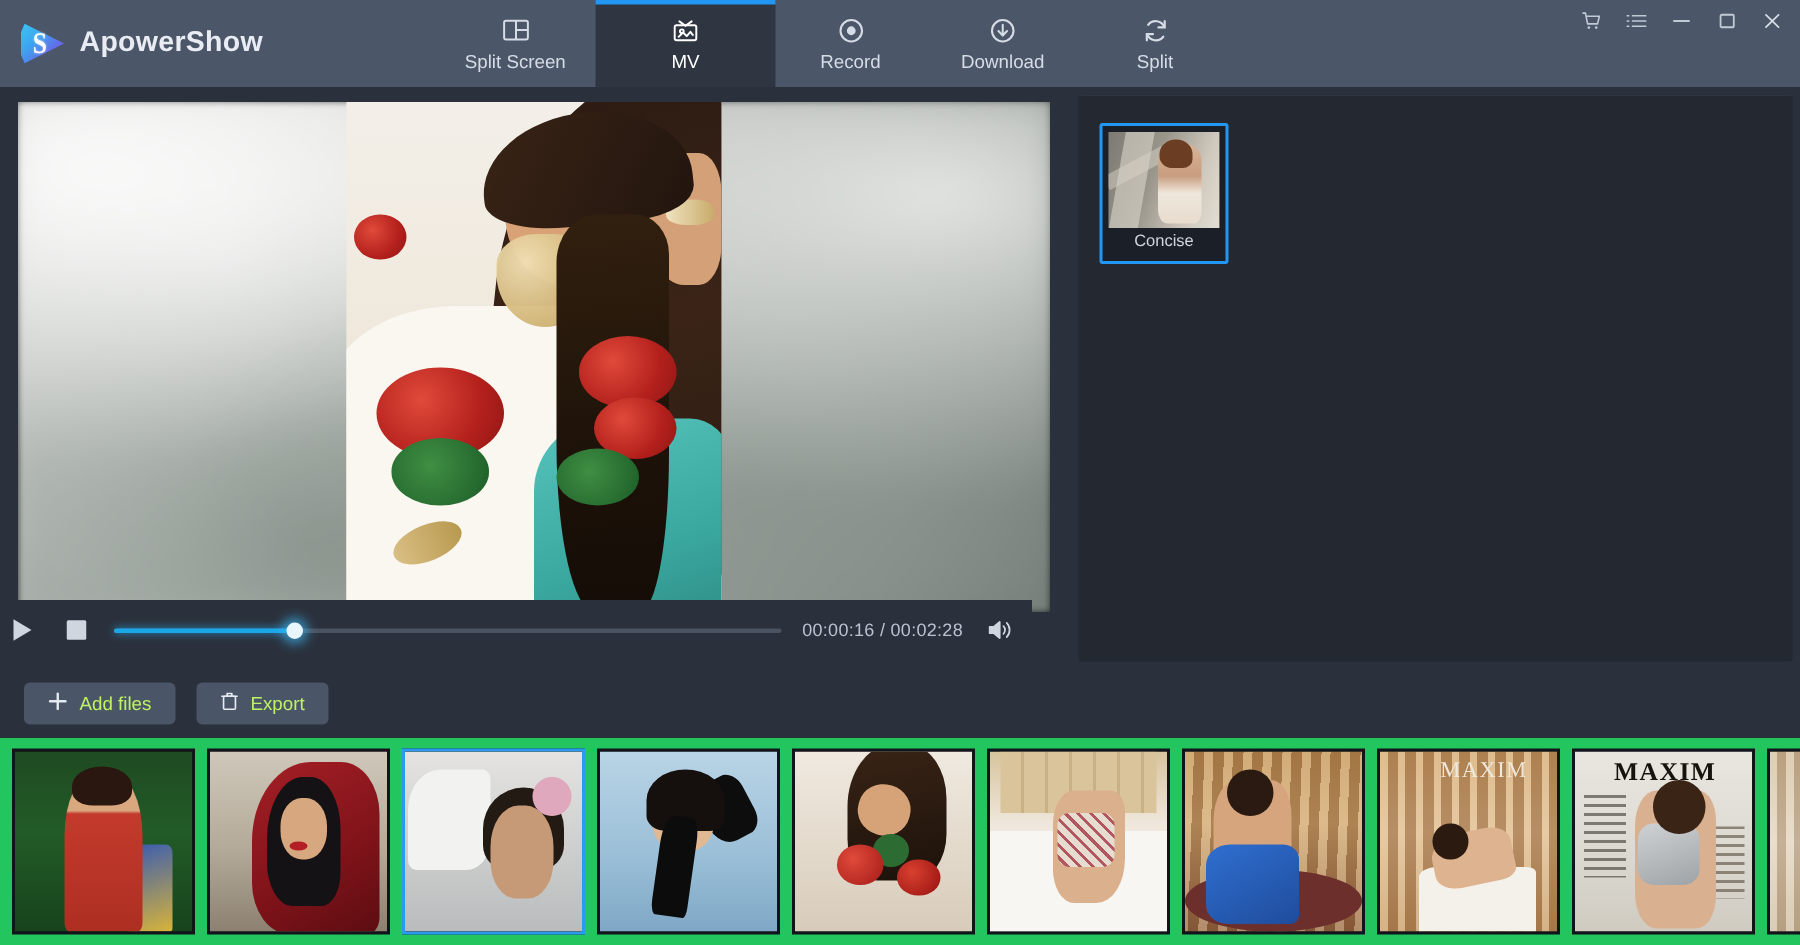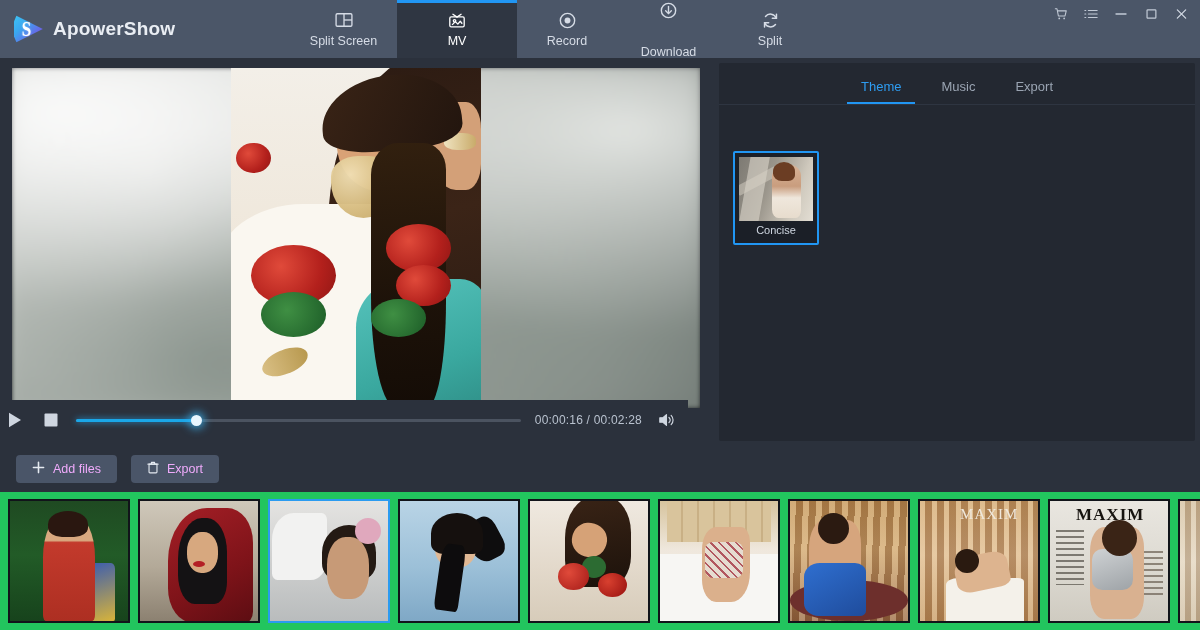--- a/index.html
+++ b/index.html
@@ -51,21 +51,21 @@
   }
   .navtab.active { background: #2f3642; color: #ffffff; }
   .navtab.active::before {
     content: ""; position: absolute; left: 0; right: 0; top: 0; height: 3px;
     background: #2196f3;
   }
   .navtab .ico { height: 20px; display: flex; align-items: center; }
   .navtab .lbl { line-height: 1; }
   .navtab:nth-child(2) { width: 120px; }
   .navtab:nth-child(3) { width: 100px; align-items: center; }
-  .navtab:nth-child(4) { width: 103px; justify-content: space-between; }
+  .navtab:nth-child(4) { width: 103px; }
   .navtab:nth-child(5) { width: 100px; }
 
   .wincontrols {
     margin-left: auto; display: flex; align-items: flex-start;
     gap: 0px; padding-right: 4px; padding-top: 1px;
   }
   .wc {
     width: 30px; height: 26px; display: flex; align-items: center; justify-content: center;
     cursor: pointer; color: #c2cad6;
   }
@@ -166,21 +166,21 @@
   }
   .timecode { font-size: 12px; color:#b9c2cf; white-space: nowrap; letter-spacing:.2px; }
   .volbtn { width:22px; height:22px; display:flex; align-items:center; justify-content:center; cursor:pointer; }
 
   
   .actions {
     position: absolute; left: 16px; top: 455px; display:flex; gap: 14px;
   }
   .abtn {
     height: 28px; padding: 0 16px; border-radius: 4px;
-    background: #4a5568; color:#f0abfc; font-size:12.5px;
+    background: #4a5568; color:#bef264; font-size:12.5px;
     display:flex; align-items:center; gap:8px; cursor:pointer; border: none;
     font-family:"Liberation Sans", sans-serif;
   }
 
   
   .rightpanel {
     position:absolute; left: 719px; top: 63px; width: 476px; height: 378px;
     background: #232831; border-radius: 2px;
   }
   .rtabs { display:flex; justify-content:center; gap: 40px; padding-top: 16px; }
@@ -189,21 +189,21 @@
   }
   .rtab.active { color:#2e9cf0; }
   .rtab.active::after {
     content:""; position:absolute; left:-14px; right:-14px; bottom:0; height:2px; background:#2196f3;
   }
   .rtabs-sep { height:1px; background:#2e3541; margin: 0 0 0 0; }
   .themes { padding: 18px 0 0 14px; display:flex; flex-wrap:wrap; gap:12px; }
   .theme-card {
     width: 86px; height: 94px; border: 2px solid transparent; border-radius:2px;
     background:#1b1f27; cursor:pointer; padding:4px;
-    display:flex; flex-direction:column;margin-top:28px;
+    display:flex; flex-direction:column;
   }
   .theme-card.selected { border-color:#2196f3; }
   .theme-thumb {
     flex:1; position:relative; overflow:hidden; background:#6c6b66;
   }
   .tt-bg { position:absolute; inset:0; background:linear-gradient(110deg,#7d7a73 0%,#9a958b 40%,#cfc9bd 75%,#e3ded4 100%); }
   .tt-beam { position:absolute; left:8%; top:-10%; width:26%; height:120%; background:rgba(225,220,210,.55); transform:rotate(10deg); }
   .tt-beam2 { position:absolute; left:-6%; top:30%; width:60%; height:16%; background:rgba(215,210,198,.5); transform:rotate(-28deg); }
   .tt-fig { position:absolute; left:44%; top:12%; width:40%; height:84%; background:linear-gradient(180deg,#d8b397 0%,#c99d7e 40%,#efe7dc 62%,#e7dccd 100%); border-radius:40% 36% 18% 22% / 22% 20% 14% 16%; }
   .tt-hair { position:absolute; left:46%; top:8%; width:30%; height:30%; background:#6b3d23; border-radius:50% 50% 30% 40%; }
@@ -468,31 +468,20 @@
           <rect x="2.2" y="3.4" width="8.6" height="9.4" rx="1"></rect>
           <line x1="1" y1="3.4" x2="12" y2="3.4" stroke-linecap="round"></line>
           <path d="M4.8 3.2 V1.4 H8.2 V3.2" stroke-linejoin="round"></path>
         </svg>
       </span>
       <span>Export</span>
     </button>
   </div>
 
   <div class="rightpanel">
-    <div class="rtabs">
-      <div class="rtab active">
-        <span>Theme</span>
-      </div>
-      <div class="rtab">
-        <span>Music</span>
-      </div>
-      <div class="rtab">
-        <span>Export</span>
-      </div>
-    </div>
     <div class="rtabs-sep"></div>
 
     <div class="themes">
       <div class="theme-card selected">
         <div class="theme-thumb">
           <div class="tt-bg"></div>
             <div class="tt-beam"></div>
             <div class="tt-beam2"></div>
           <div class="tt-fig"></div>
             <div class="tt-hair"></div>

